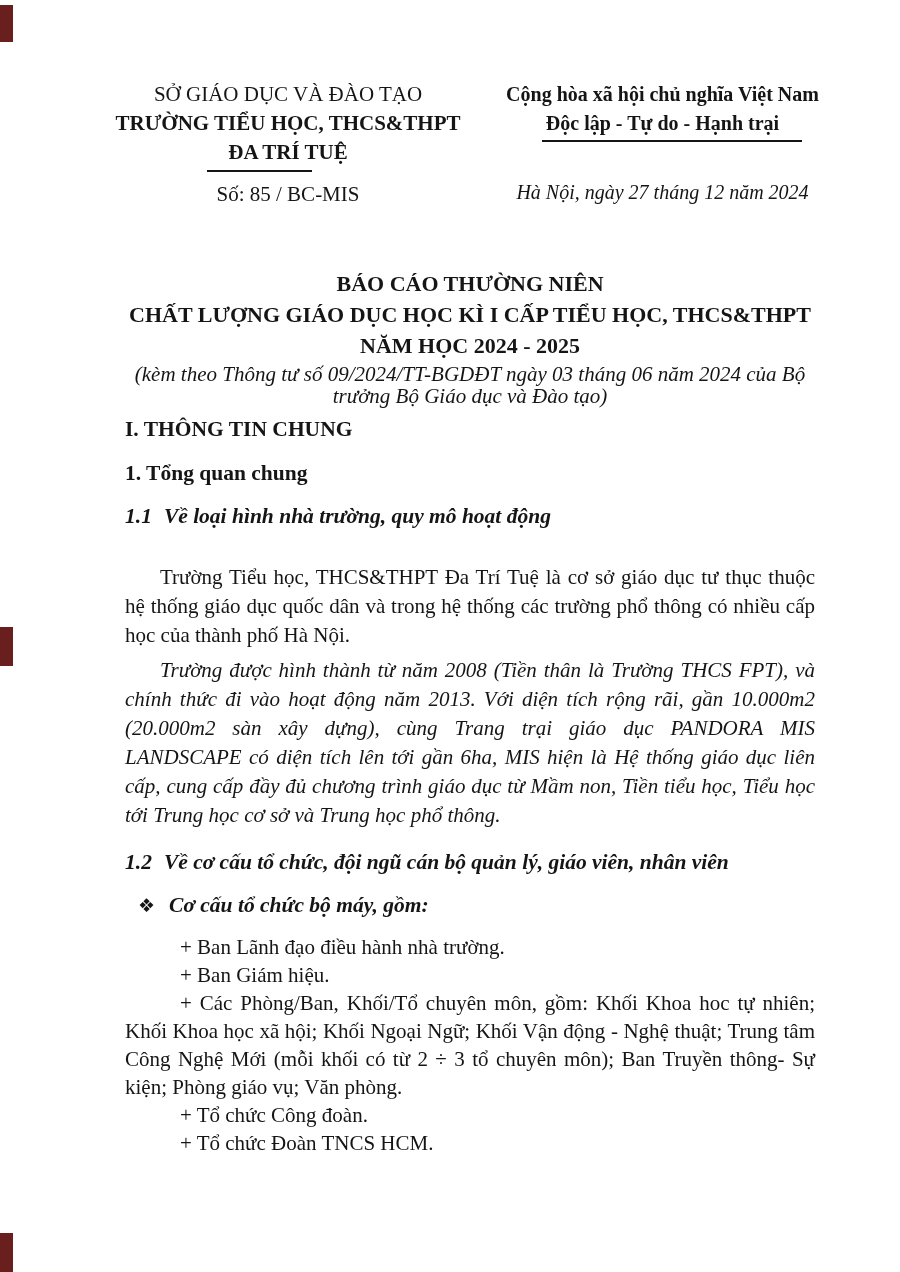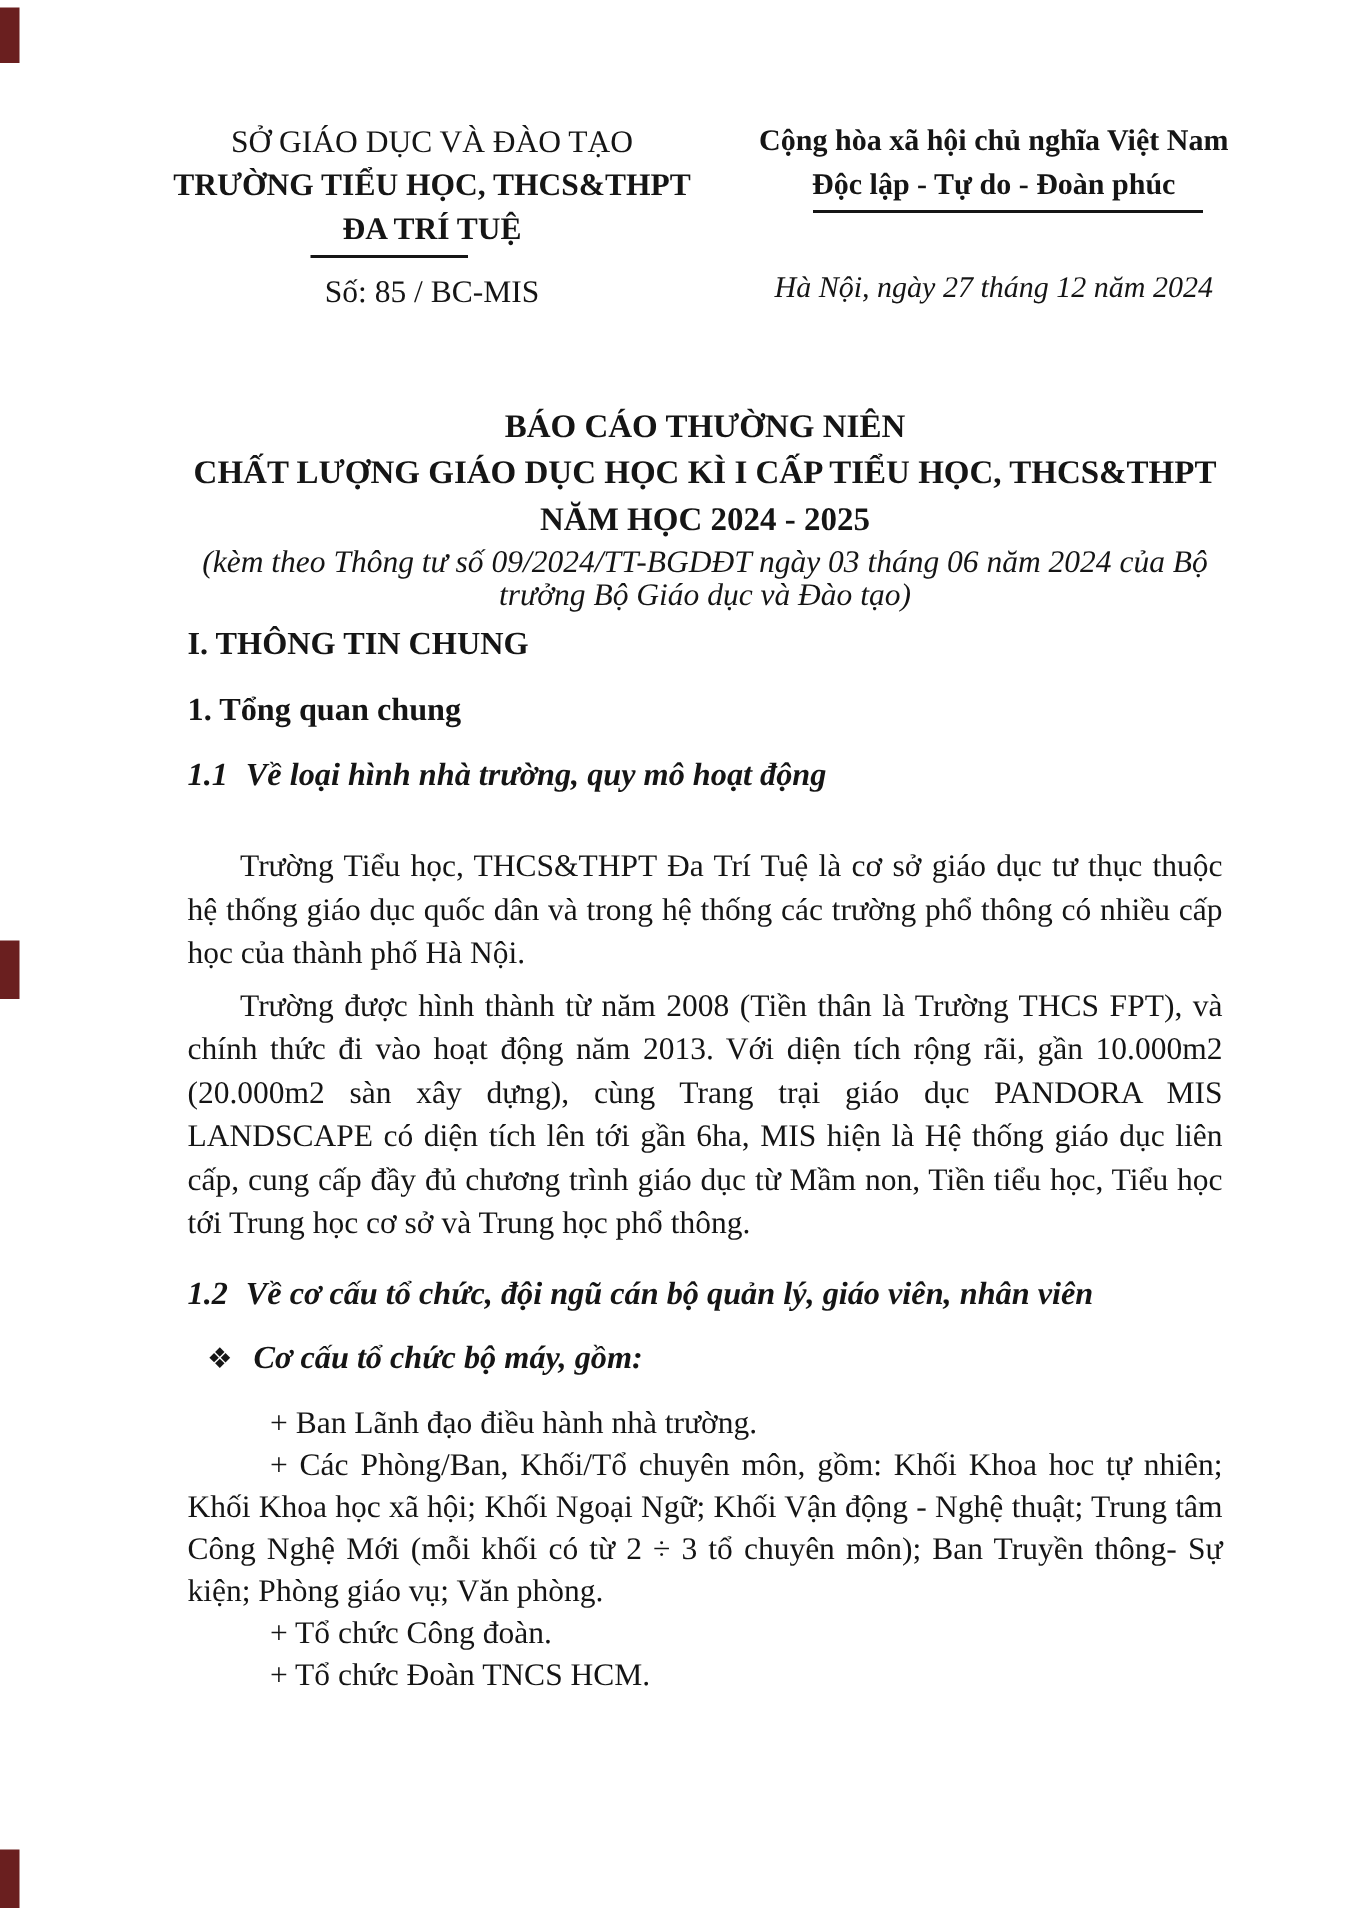--- a/index.html
+++ b/index.html
@@ -64,21 +64,21 @@
               margin-top: 14px; padding-left: 13px; }
   .h-bullet .glyph { font-style: normal; font-family: "DejaVu Sans", sans-serif;
                      font-size: 19px; margin-right: 14px; }
 
   
   .para {
     font-size: 21px; line-height: 29px; text-align: justify;
     text-indent: 35px; margin: 0;
   }
   .para.p1 { margin-top: 32px; }
-  .para.p2 { margin-top: 6px; }
+  .para.p2 { margin-top: 6px; font-style: italic; }
   .plus-item {
     font-size: 21px; line-height: 28px; text-align: justify;
     text-indent: 55px; margin: 0;
   }
   .plus-item.first { margin-top: 13px; }
 </style>
 </head>
 <body>
 
 <div class="page">
@@ -90,21 +90,21 @@
   <div class="header-left">
     <div>SỞ GIÁO DỤC VÀ ĐÀO TẠO</div>
     <div class="bold">TRƯỜNG TIỂU HỌC, THCS&amp;THPT</div>
     <div class="bold">ĐA TRÍ TUỆ</div>
     <div class="rule-left"></div>
     <div class="doc-num">Số: 85 / BC-MIS</div>
   </div>
 
   <div class="header-right">
     <div class="bold">Cộng hòa xã hội chủ nghĩa Việt Nam</div>
-    <div class="bold">Độc lập - Tự do - Đoàn phúc</div>
+    <div class="bold">Độc lập - Tự do - Hạnh trại</div>
     <div class="rule-right"></div>
     <div class="italic date-line">Hà Nội, ngày 27 tháng 12 năm 2024</div>
   </div>
 
   <div class="title-line">BÁO CÁO THƯỜNG NIÊN</div>
   <div class="title-line">CHẤT LƯỢNG GIÁO DỤC HỌC KÌ I CẤP TIỂU HỌC, THCS&amp;THPT</div>
   <div class="title-line">NĂM HỌC 2024 - 2025</div>
   <div class="subtitle">(kèm theo Thông tư số 09/2024/TT-BGDĐT ngày 03 tháng 06 năm 2024 của Bộ trưởng Bộ Giáo dục và Đào tạo)</div>
 
   <div class="h-sec">I. THÔNG TIN CHUNG</div>
@@ -119,17 +119,18 @@
 
   <div class="h-ital" style="margin-top:18px">
     <span class="num">1.2</span><span>Về cơ cấu tổ chức, đội ngũ cán bộ quản lý, giáo viên, nhân viên</span>
   </div>
 
   <div class="h-bullet">
     <span class="glyph">❖</span><span>Cơ cấu tổ chức bộ máy, gồm:</span>
   </div>
 
   <p class="plus-item first">+ Ban Lãnh đạo điều hành nhà trường.</p>
+  <p class="plus-item">+ Ban Giám hiệu.</p>
   <p class="plus-item">+ Các Phòng/Ban, Khối/Tổ chuyên môn, gồm: Khối Khoa hoc tự nhiên; Khối Khoa học xã hội; Khối Ngoại Ngữ; Khối Vận động - Nghệ thuật; Trung tâm Công Nghệ Mới (mỗi khối có từ 2 ÷ 3 tổ chuyên môn); Ban Truyền thông- Sự kiện; Phòng giáo vụ; Văn phòng.</p>
   <p class="plus-item">+ Tổ chức Công đoàn.</p>
   <p class="plus-item">+ Tổ chức Đoàn TNCS HCM.</p>
 
 </div>
 
 </body></html>

